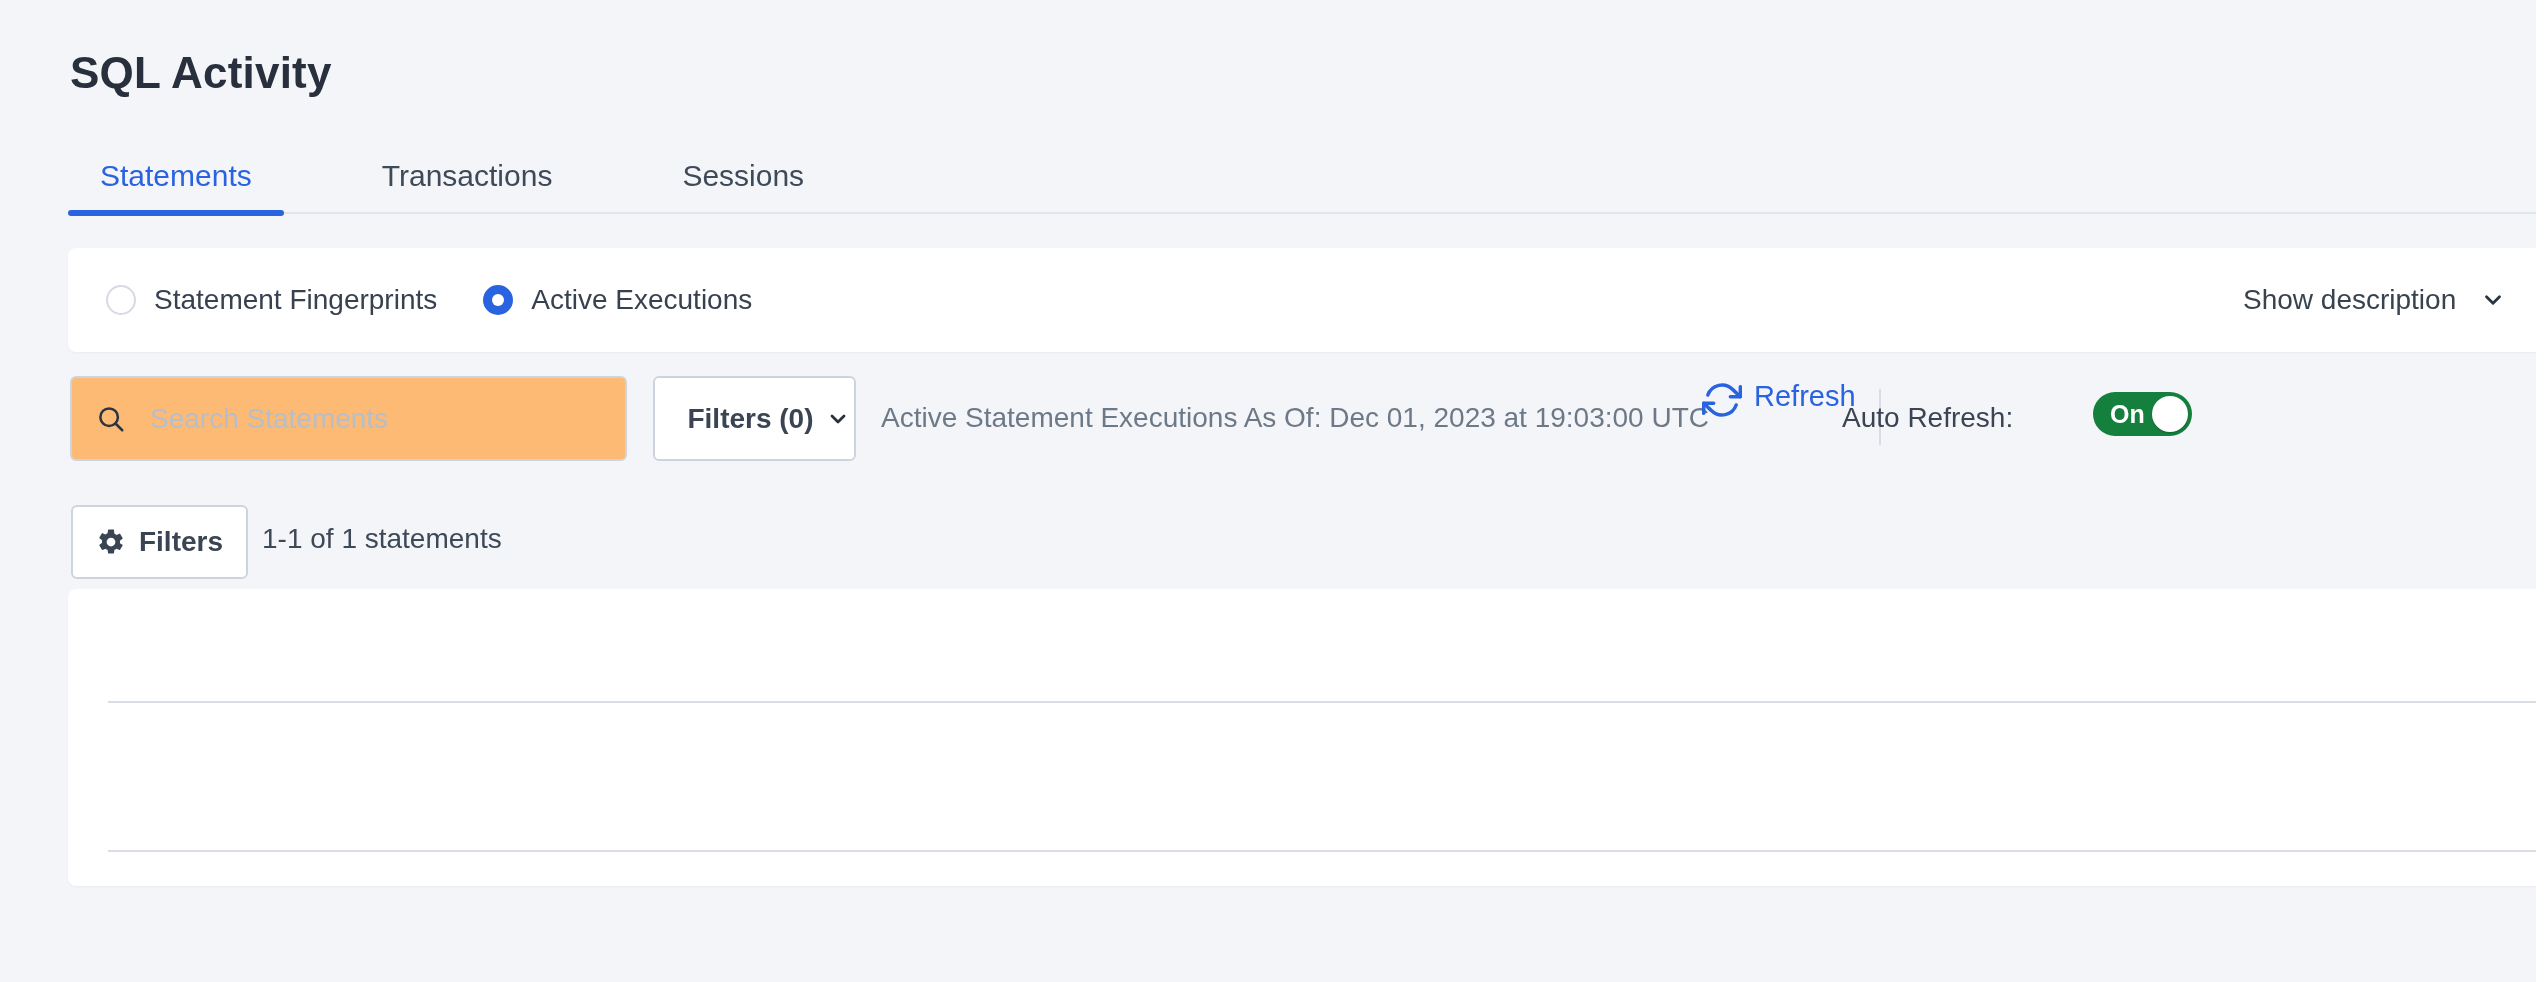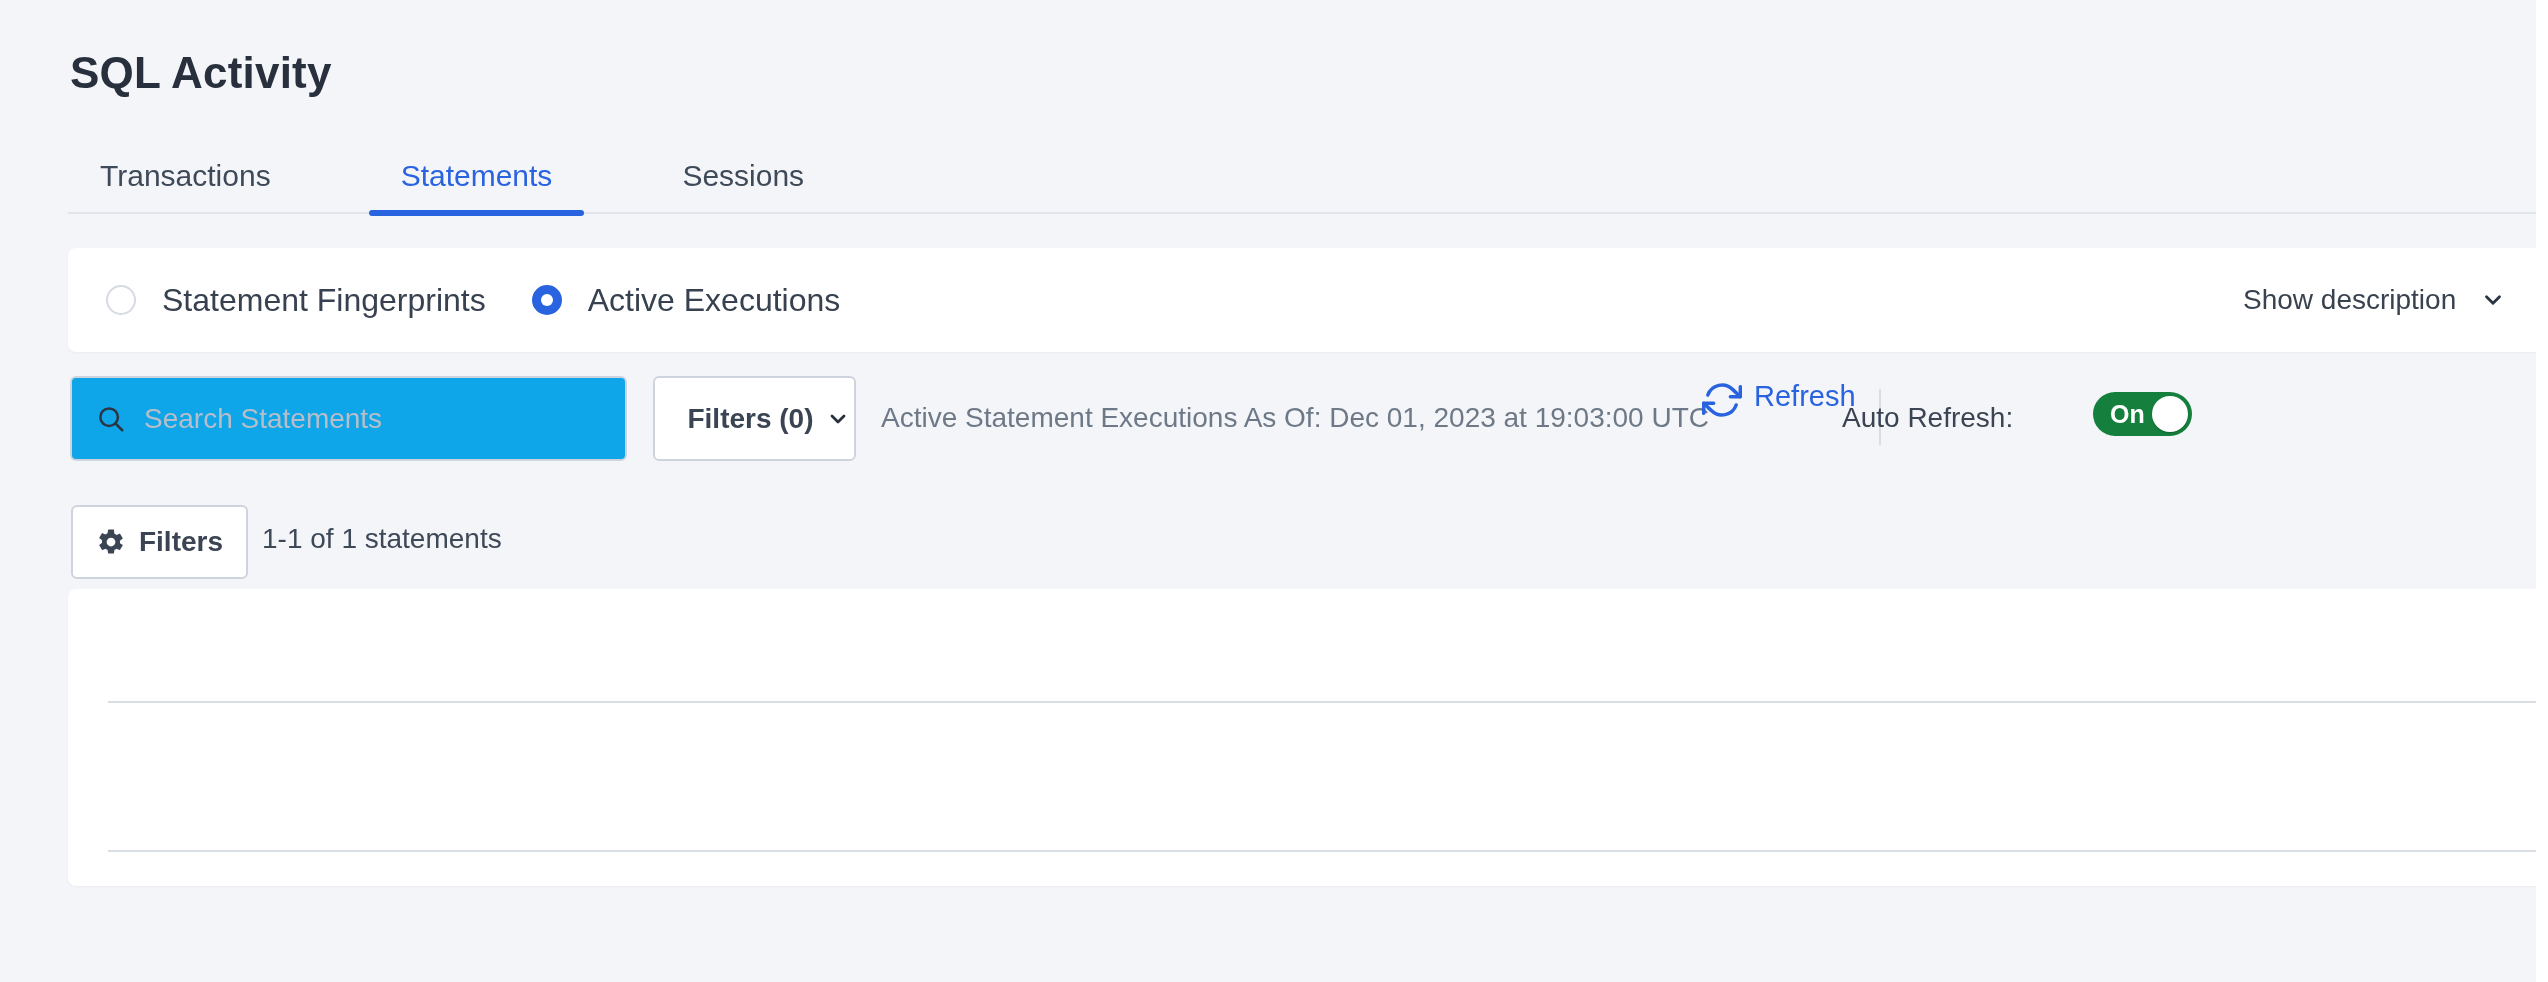--- a/index.html
+++ b/index.html
@@ -14,26 +14,26 @@
   .tab{position:relative;display:flex;align-items:center;padding:0 32px;font-size:30px;color:#3f4a59;cursor:pointer;}
   .tab.active{color:#2a63e0;}
   .tab.active::after{content:"";position:absolute;left:0;right:0;bottom:-4px;height:6px;border-radius:3px;background:#2a63e0;}
 
   
   .radio-card{position:absolute;left:68px;top:248px;width:2500px;height:104px;background:#fff;border-radius:8px;box-shadow:0 1px 2px rgba(40,50,70,.05);}
   .radio-wrap{display:flex;align-items:center;height:100%;padding-left:38px;}
   .radio{width:30px;height:30px;border-radius:50%;border:2px solid #d5dae3;background:#fff;box-sizing:border-box;flex:none;display:flex;align-items:center;justify-content:center;cursor:pointer;}
   .radio.checked{background:#2a63e0;border-color:#2a63e0;}
   .radio.checked::after{content:"";width:12px;height:12px;border-radius:50%;background:#fff;}
-  .radio-label{font-size:32px;color:#38414f;margin-left:26px;cursor:pointer;text-align:center;}
+  .radio-label{font-size:28px;color:#38414f;margin-left:18px;cursor:pointer;text-align:center;}
   .radio-gap{width:46px;flex:none;}
   .show-desc{position:absolute;left:2243px;top:284px;display:flex;align-items:center;gap:24px;font-size:28px;color:#39434f;cursor:pointer;}
 
   
-  .search-box{position:absolute;left:70px;top:376px;width:557px;height:85px;background:#0ea5e9;border:2px solid #ced4de;border-radius:6px;box-sizing:border-box;display:flex;align-items:center;padding:0 20px 0 24px;gap:16px;}
+  .search-box{position:absolute;left:70px;top:376px;width:557px;height:85px;background:#fdba74;border:2px solid #ced4de;border-radius:6px;box-sizing:border-box;display:flex;align-items:center;padding:0 20px 0 24px;gap:22px;}
   .search-box input{flex:1;border:none;outline:none;background:transparent;font-family:inherit;font-size:28px;color:#38424f;min-width:0;}
   .search-box input::placeholder{color:#b7bec9;}
   .filters-btn{position:absolute;left:653px;top:376px;width:203px;height:85px;background:#fff;border:2px solid #ced4de;border-radius:6px;box-sizing:border-box;display:flex;align-items:center;justify-content:center;gap:12px;font-size:28px;font-weight:bold;color:#3a4453;cursor:pointer;padding-left:28px;}
   .asof{position:absolute;left:881px;top:402px;font-size:28px;color:#6d7987;}
   .refresh{position:absolute;left:1702px;top:380px;height:80px;display:flex;align-items:flex-start;gap:12px;color:#2a63e0;font-size:29px;cursor:pointer;}
   .vdivider{position:absolute;left:1879px;top:389px;width:2px;height:56px;background:#d8dce3;}
   .auto-label{position:absolute;left:1842px;top:402px;font-size:28px;color:#3a4453;}
   .toggle{position:absolute;left:2093px;top:392px;width:99px;height:44px;border-radius:22px;background:#15803d;cursor:pointer;}
   .toggle .on-text{position:absolute;left:17px;top:50%;transform:translateY(-50%);color:#fff;font-size:25px;font-weight:bold;}
   .toggle .knob{position:absolute;right:4px;top:4px;width:36px;height:36px;border-radius:50%;background:#fff;box-shadow:0 1px 2px rgba(0,0,0,.25);}
@@ -51,25 +51,25 @@
   .table-card .th,.table-card .sorter,.table-card .cell,.table-card .hline{position:absolute;}
 </style>
 </head>
 <body>
 
 <div id="app">
 
   <div class="page-title">SQL Activity</div>
 
   <div class="tabbar">
+    <div class="tab active">
+        <span>Statements</span>
+      </div>
     <div class="tab">
         <span>Transactions</span>
-      </div>
-    <div class="tab active">
-        <span>Statements</span>
       </div>
     <div class="tab">
         <span>Sessions</span>
       </div>
   </div>
 
   <div class="radio-card">
     <div class="radio-wrap">
       <span class="radio"></span>
       <span class="radio-label">Statement Fingerprints</span>

